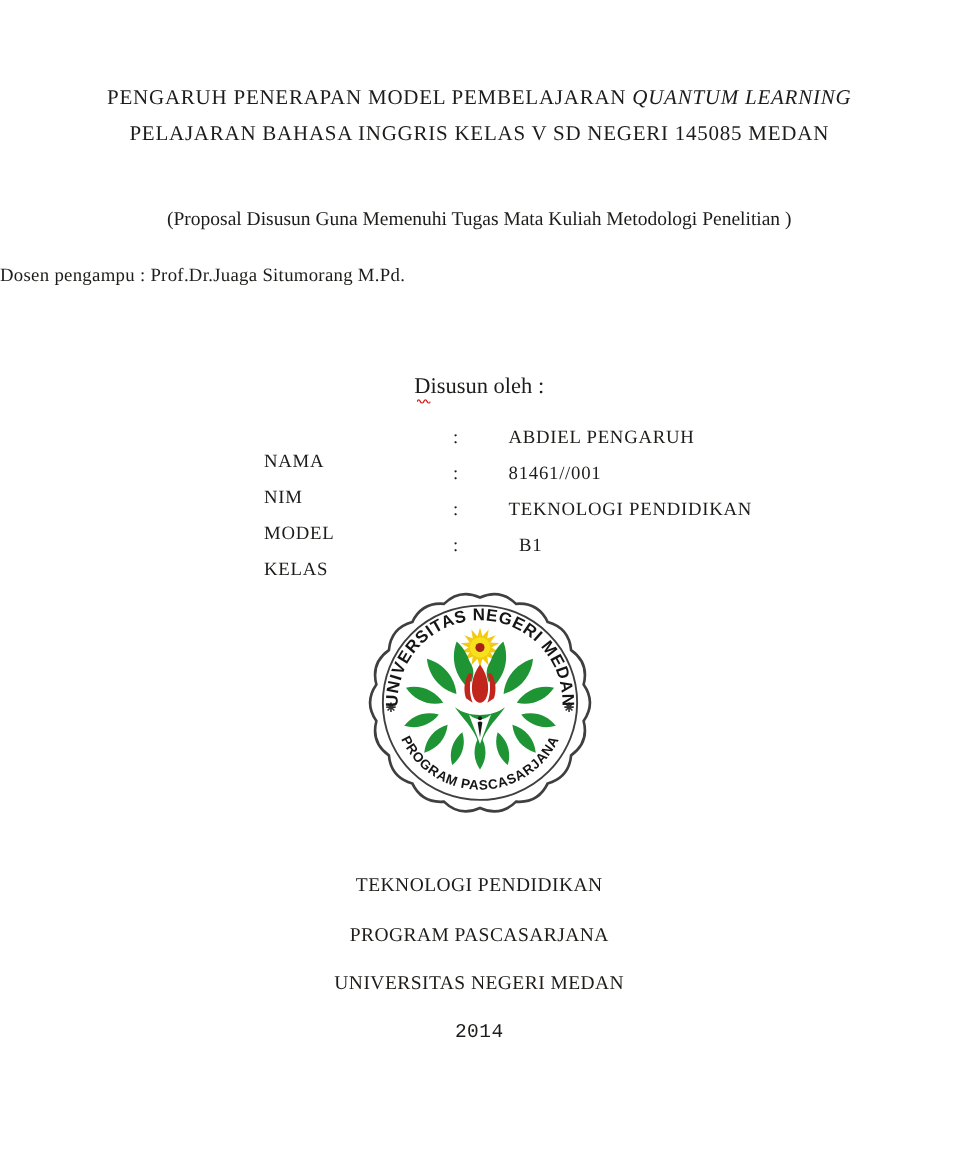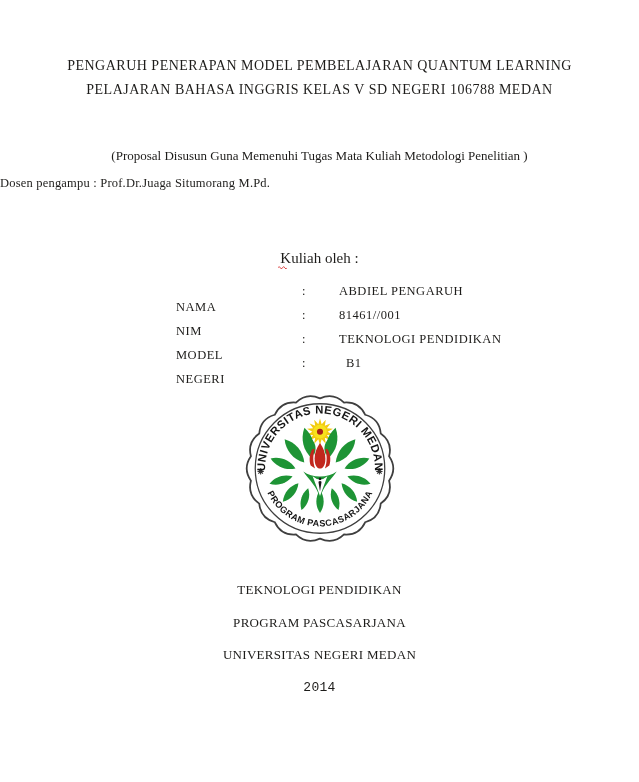--- a/index.html
+++ b/index.html
@@ -7,22 +7,22 @@
     --logo-yellow:#f2ca10; --logo-yellow-core:#f7e11c; --logo-sun-dot:#a82018;
     --logo-outline:#3f3f3f; --squiggle-red:#d62020;
   }
   html,body{margin:0;padding:0;background:#fff;}
   .page{
     position:relative;width:639px;height:782px;background:var(--page-bg,#fff);
     color:var(--text,#1d1c1a);font-family:"Liberation Serif",serif;overflow:hidden;
   }
   .doc-title{position:absolute;top:54px;left:30px;right:30px;text-align:center;
     font-size:14px;line-height:23.5px;letter-spacing:.5px;}
-  .ital{}
-  .subtitle{position:absolute;top:148px;left:0;right:0;text-align:center;font-size:13px;}
+  .ital{font-style:italic;}
+  .subtitle{position:absolute;top:138px;left:0;right:0;text-align:center;font-size:13px;}
   .lecturer{position:absolute;top:176px;left:0;right:0;text-align:left;font-size:12.5px;letter-spacing:.2px;}
   .byline{position:absolute;top:250px;left:0;right:0;text-align:center;font-size:15px;}
   .squiggle{position:absolute;left:278px;top:264.5px;width:9px;height:4px;}
   .identity{position:absolute;top:279px;left:176px;}
   .id-row{display:flex;height:24px;align-items:center;font-size:12.5px;letter-spacing:.5px;}
   .id-label{width:126px;margin-top:32px;}
   .id-colon{width:37px;}
   .id-row:last-child .id-value{padding-left:7px;}
   .logo-wrap{position:absolute;top:388px;left:50%;transform:translateX(-50%);width:157px;height:161px;}
   .logo-ring{fill:#fff;stroke:var(--logo-outline,#3f3f3f);stroke-width:1.8;}
@@ -42,28 +42,28 @@
   .footer-line{margin-bottom:16.5px;}
   .footer-line:last-child{margin-top:3px;font-family:Liberation Mono, monospace;}
 </style>
 </head>
 <body>
 
 <div class="page">
 
   <div class="doc-title">
     <div><span>PENGARUH PENERAPAN MODEL PEMBELAJARAN </span><span class="ital">QUANTUM LEARNING</span></div>
-    <div>PELAJARAN BAHASA INGGRIS KELAS V SD NEGERI 106788 MEDAN</div>
+    <div>PELAJARAN BAHASA INGGRIS KELAS V SD NEGERI 145085 MEDAN</div>
   </div>
 
   <div class="subtitle">(Proposal Disusun Guna Memenuhi Tugas Mata Kuliah Metodologi Penelitian )</div>
 
   <div class="lecturer">Dosen pengampu : Prof.Dr.Juaga Situmorang M.Pd.</div>
 
-  <div class="byline">Kuliah oleh :</div>
+  <div class="byline">Disusun oleh :</div>
   <svg class="squiggle" viewBox="0 0 12 4" aria-hidden="true">
     <path d="M0 3 Q1.5 0 3 3 T6 3 T9 3 T12 3" fill="none" stroke="var(--squiggle-red,#d62020)" stroke-width="1.2"></path>
   </svg>
 
   <div class="identity">
     <div class="id-row">
       <span class="id-label">NAMA</span>
       <span class="id-colon">:</span>
       <span class="id-value">ABDIEL PENGARUH</span>
     </div>
@@ -71,21 +71,21 @@
       <span class="id-label">NIM</span>
       <span class="id-colon">:</span>
       <span class="id-value">81461//001</span>
     </div>
     <div class="id-row">
       <span class="id-label">MODEL</span>
       <span class="id-colon">:</span>
       <span class="id-value">TEKNOLOGI PENDIDIKAN</span>
     </div>
     <div class="id-row">
-      <span class="id-label">NEGERI</span>
+      <span class="id-label">KELAS</span>
       <span class="id-colon">:</span>
       <span class="id-value">B1</span>
     </div>
   </div>
 
   <div class="logo-wrap">
     <svg width="157" height="161" viewBox="0 0 160 164">
       <defs>
         <path id="leaf" d="M0 0 C5.5 -8 5.5 -18 0 -26 C-5.5 -18 -5.5 -8 0 0 Z"></path>
         <path id="arcTop" d="M27.4 101.2 A56 56 0 1 1 132.6 101.2" fill="none"></path>

